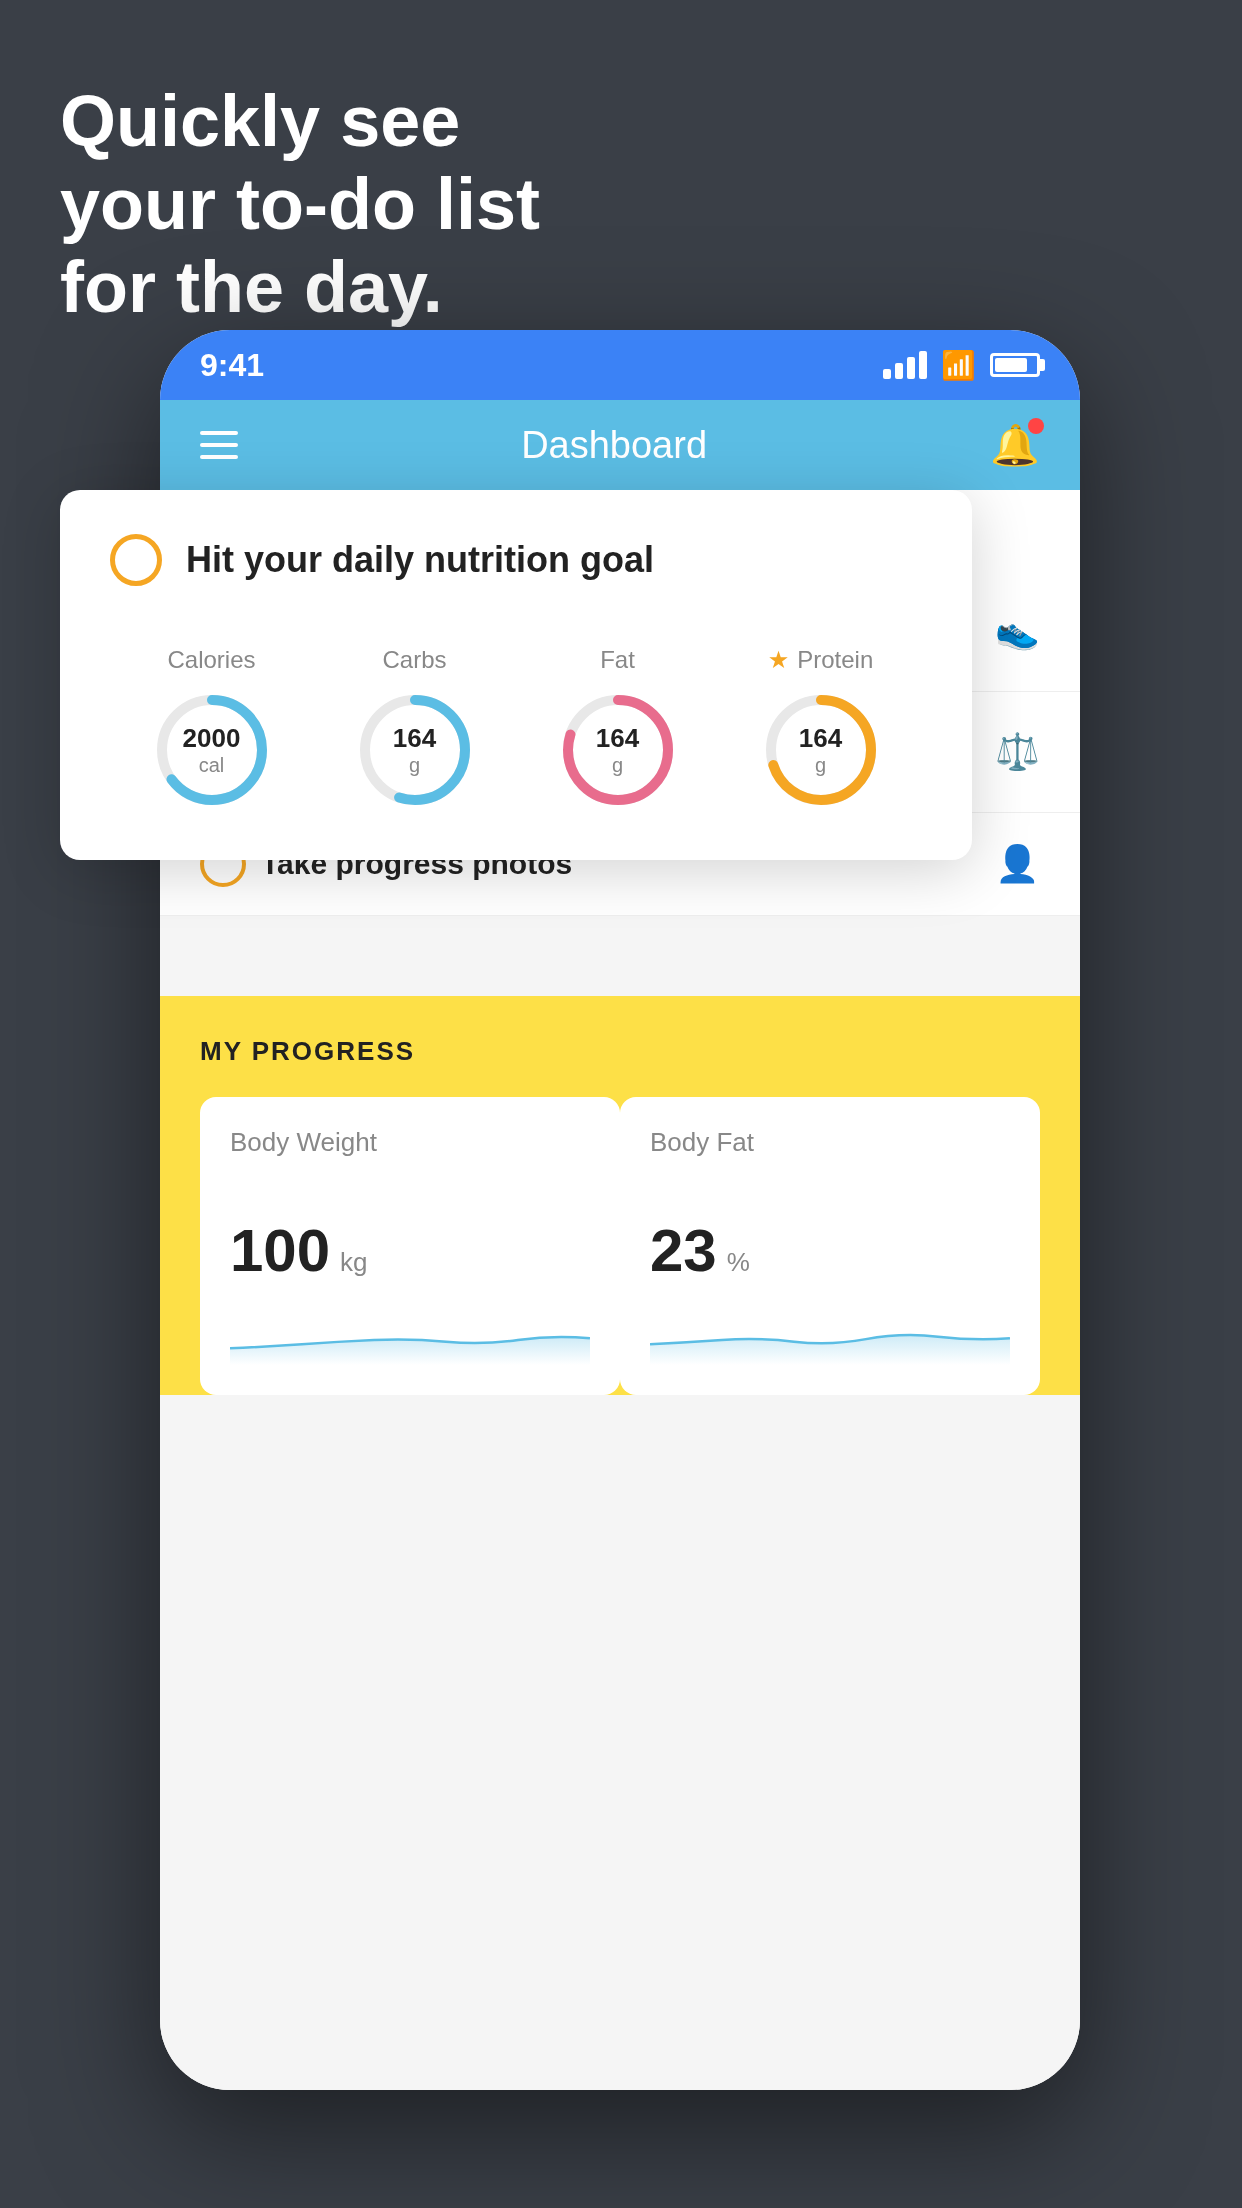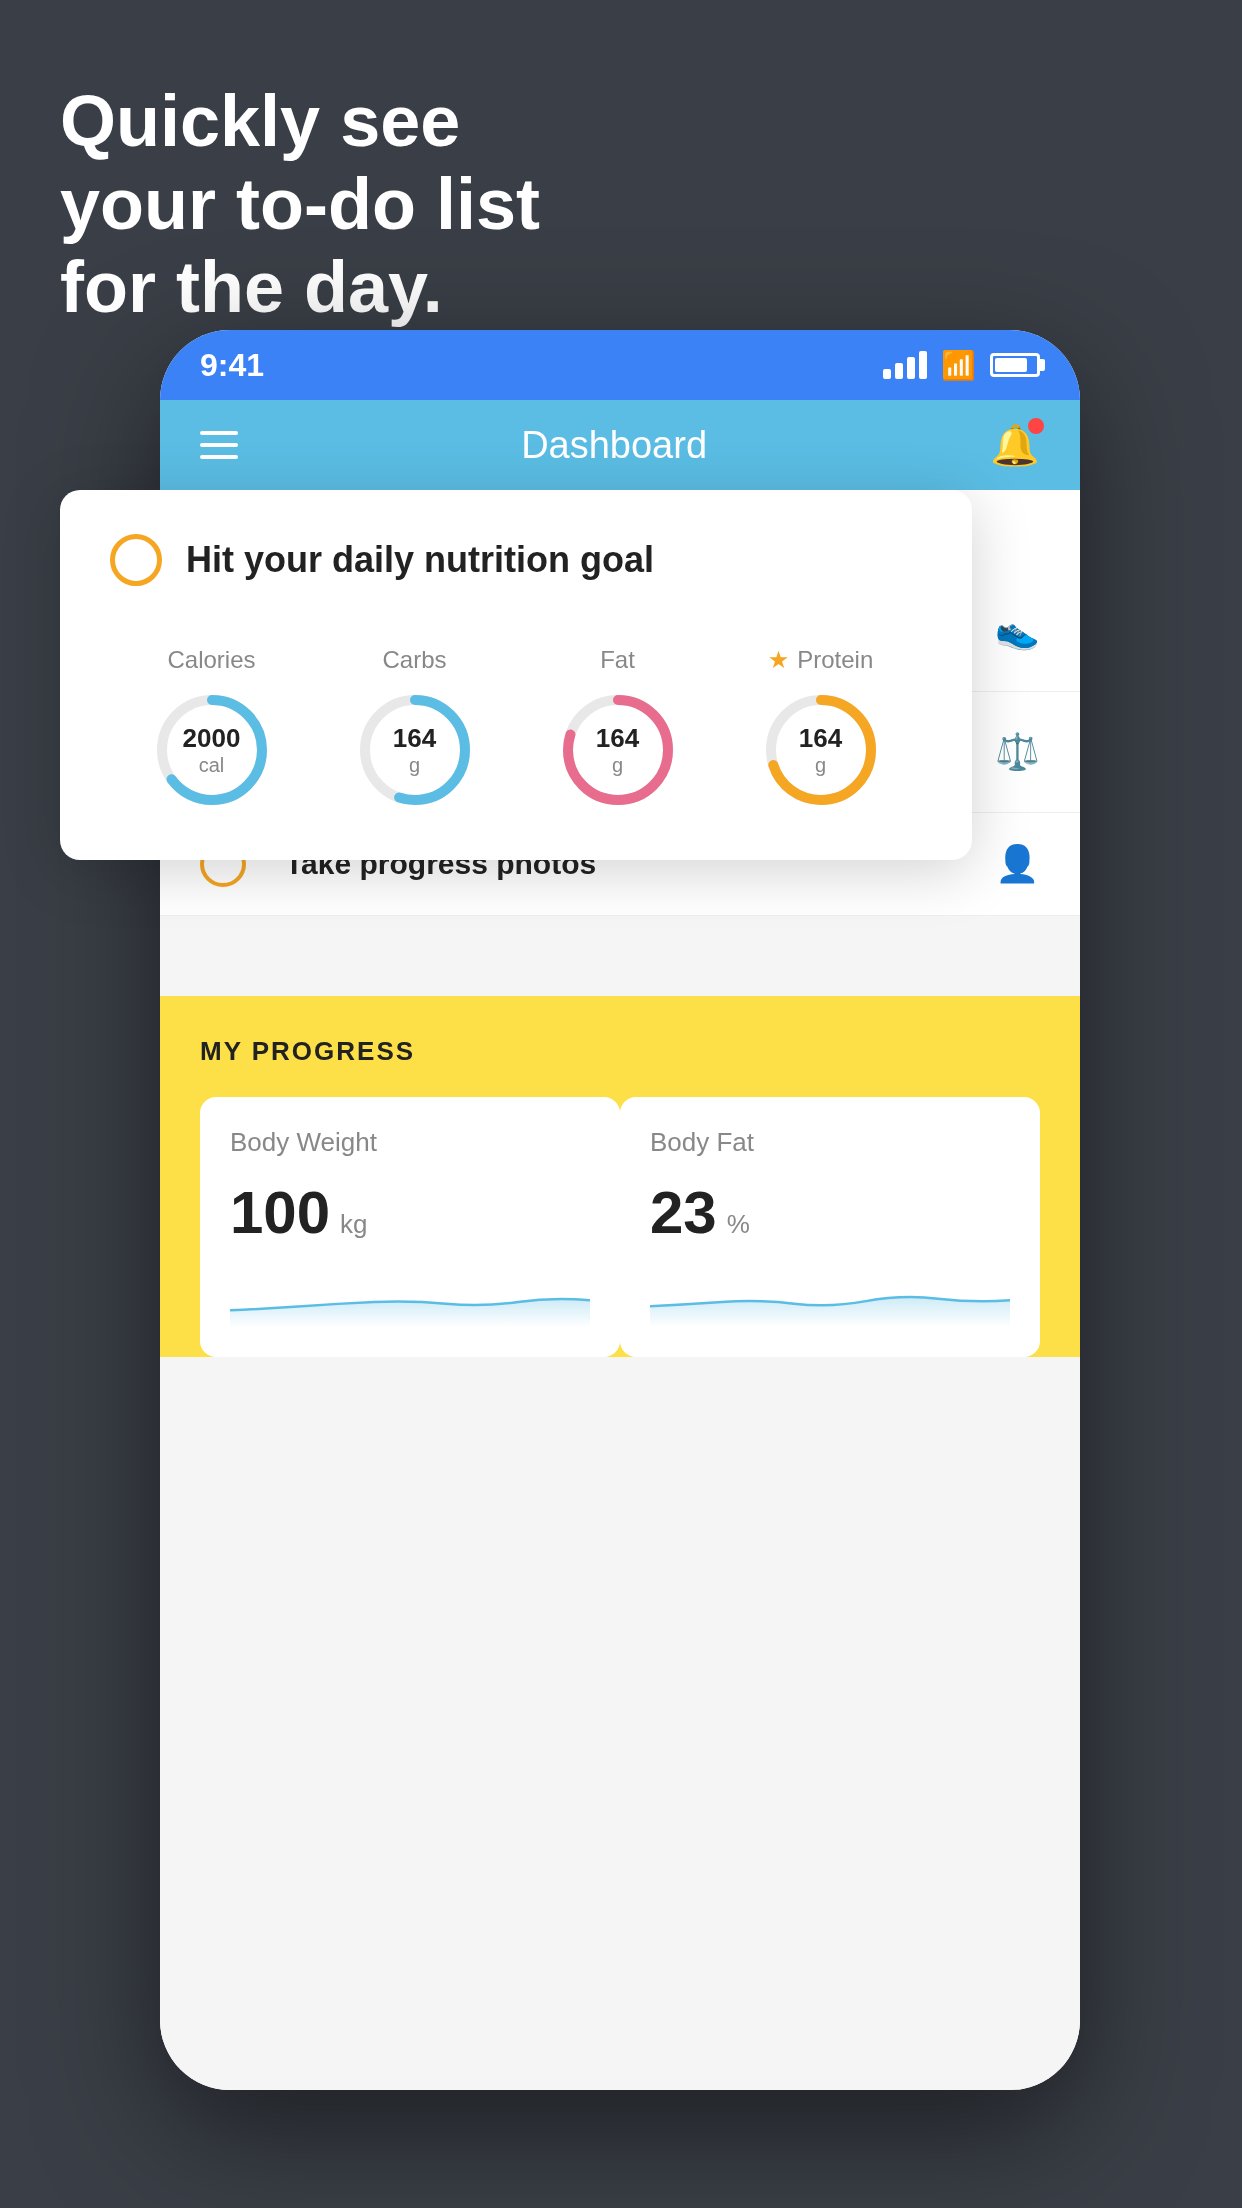--- a/index.html
+++ b/index.html
@@ -300,20 +300,21 @@
     .progress-value-row {
       display: flex;
       align-items: baseline;
       gap: 10px;
       margin-bottom: 30px;
     }
     .progress-value {
       font-size: 60px;
       font-weight: 700;
       color: #222222;
+      margin-top: 38px;
     }
     .progress-unit {
       font-size: 26px;
       color: #888888;
     }
     .mini-chart {
       height: 50px;
       position: relative;
     }
     .mini-chart svg {
@@ -376,21 +377,21 @@
       <span class="todo-icon">👟</span>
     </div>
     <div class="todo-item" style="background:#fff; border-bottom:1px solid #eee; display:flex; align-items:center; padding:28px 40px; gap:30px;">
       <div class="todo-circle yellow"></div>
       <div class="todo-text">
         <div class="todo-name">Track body stats</div>
         <div class="todo-desc">Enter your weight and measurements</div>
       </div>
       <span class="todo-icon">⚖️</span>
     </div>
-    <div class="todo-item" style="background:#fff; border-bottom:1px solid #eee; display:flex; align-items:center; padding:28px 40px; gap:39px;">
+    <div class="todo-item" style="background:#fff; border-bottom:1px solid #eee; display:flex; align-items:center; padding:28px 40px; gap:15px;">
       <div class="todo-circle yellow"></div>
       <div class="todo-text">
         <div class="todo-name">Take progress photos</div>
       </div>
       <span class="todo-icon">👤</span>
     </div>
 
     <div style="height:80px; background:#f5f5f5;"></div>
 
     <div style="padding: 40px 40px 0; background:#fde047;">

